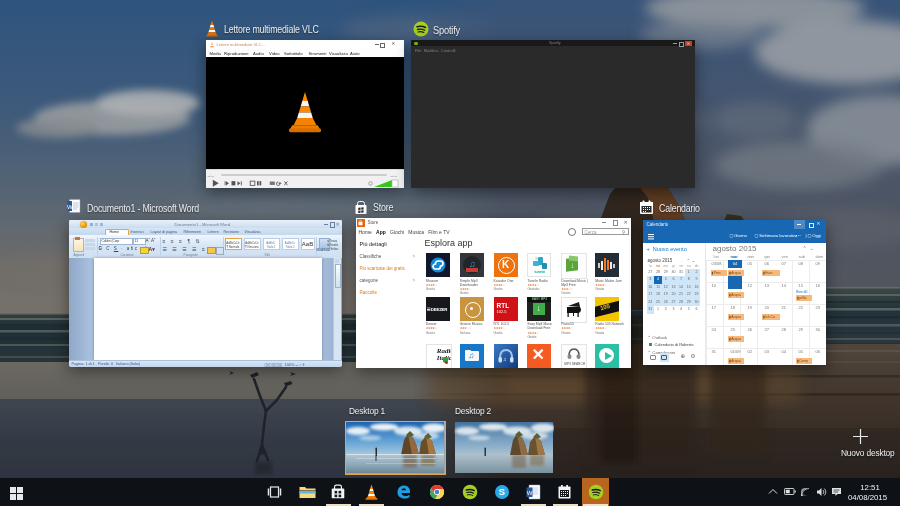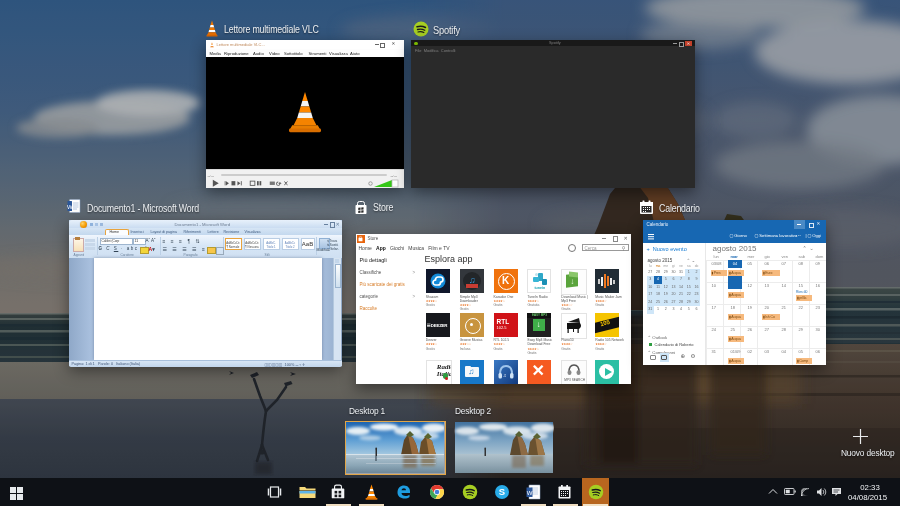--- a/index.html
+++ b/index.html
@@ -368,21 +368,21 @@
   <rect x="3" y="8" width="22" height="18" rx="1.5" fill="#fff"></rect>
   <g fill="#2a2a2a">
     <rect x="8.5" y="13" width="4.6" height="4.6" transform="skewY(-6) translate(0,1.5)"></rect>
     <rect x="14.5" y="13" width="4.6" height="4.6" transform="skewY(-6) translate(0,1.5)"></rect>
     <rect x="8.5" y="19" width="4.6" height="4.6" transform="skewY(-6) translate(0,1.5)"></rect>
     <rect x="14.5" y="19" width="4.6" height="4.6" transform="skewY(-6) translate(0,1.5)"></rect>
   </g>
 </svg>
 <div class="lbl" style="left:373px;top:202px;">Store</div>
 
-<div class="win" id="store" style="left:355.5px;top:217.5px;width:275.5px;height:150.5px;background:#fff;overflow:hidden;margin-top:16px;">
+<div class="win" id="store" style="left:355.5px;top:217.5px;width:275.5px;height:150.5px;background:#fff;overflow:hidden;">
 
   <div class="abs" style="left:1px;top:1px;width:8px;height:8px;background:#e8650d;"></div>
   <svg class="abs" style="left:2.5px;top:2px" width="5" height="6" viewBox="0 0 28 30">
     <path d="M8,10 L8,5 Q8,1 12,1 L16,1 Q20,1 20,5 L20,10" fill="none" stroke="#fff" stroke-width="2.5"></path>
     <rect x="3" y="8" width="22" height="19" rx="1.5" fill="#fff"></rect>
   </svg>
   <div class="abs" style="left:12px;top:2px;font-size:4.5px;color:#555;">Store</div>
   <div class="abs" style="left:246px;top:4px;width:4px;height:1px;background:#888;"></div>
   <div class="abs" style="left:257px;top:2.5px;width:3.5px;height:3.5px;border:0.5px solid #888;"></div>
   <div class="abs" style="left:268px;top:1.5px;font-size:5px;color:#666;">✕</div>
@@ -943,17 +943,17 @@
     <path d="M2,7 H6 L11,2 V18 L6,13 H2 Z" fill="#dfe1e3"></path>
     <path d="M14,6 A6,6 0 0 1 14,14 M16.5,3 A9.5,9.5 0 0 1 16.5,17" fill="none" stroke="#dfe1e3" stroke-width="1.6"></path>
   </svg>
   <svg class="abs" style="left:831px;top:9px" width="11" height="10" viewBox="0 0 22 20">
     <path d="M2,2 H20 V14 H13 L9,18 L9,14 H2 Z" fill="#dfe1e3"></path>
     <g stroke="#11141a" stroke-width="1.4">
           <line x1="5" y1="6" x2="17" y2="6"></line>
           <line x1="5" y1="10" x2="14" y2="10"></line>
         </g>
   </svg>
-  <div class="abs" style="left:850px;top:4.5px;width:40px;text-align:center;font-size:7.8px;color:#f2f4f6;">02:33</div>
+  <div class="abs" style="left:850px;top:4.5px;width:40px;text-align:center;font-size:7.8px;color:#f2f4f6;">12:51</div>
   <div class="abs" style="left:845px;top:15px;width:45px;text-align:center;font-size:7.8px;color:#f2f4f6;">04/08/2015</div>
 </div>
 
 </div>
 
 </body></html>

